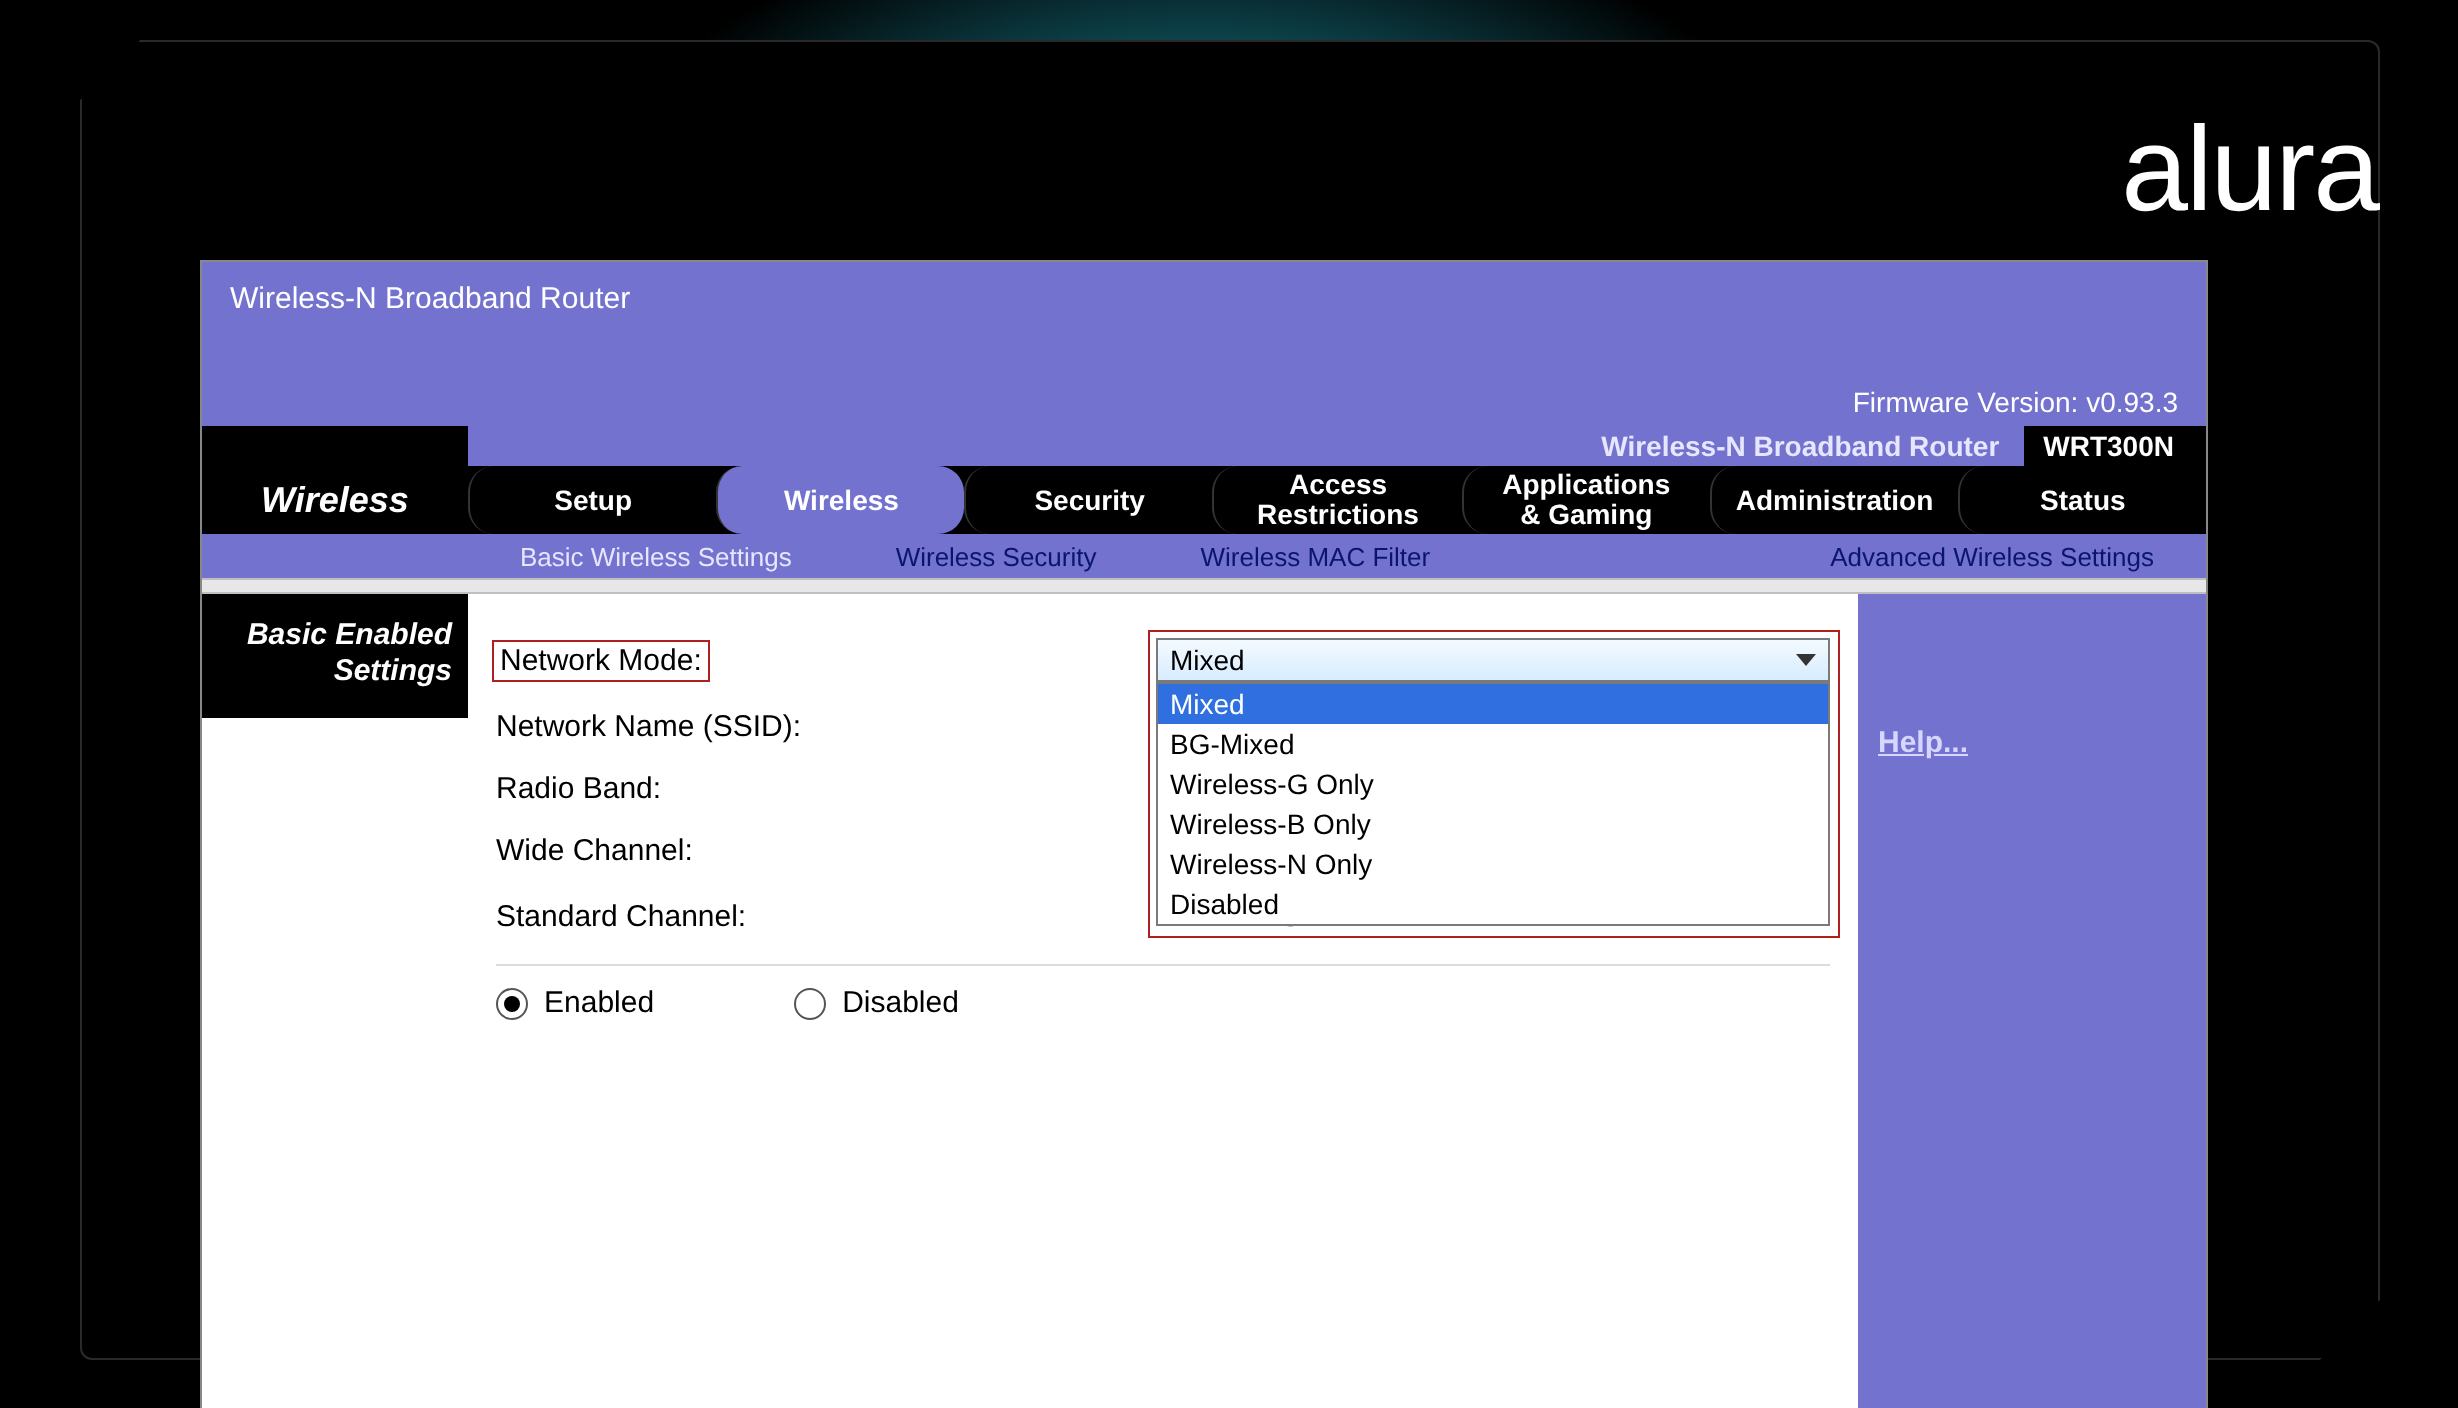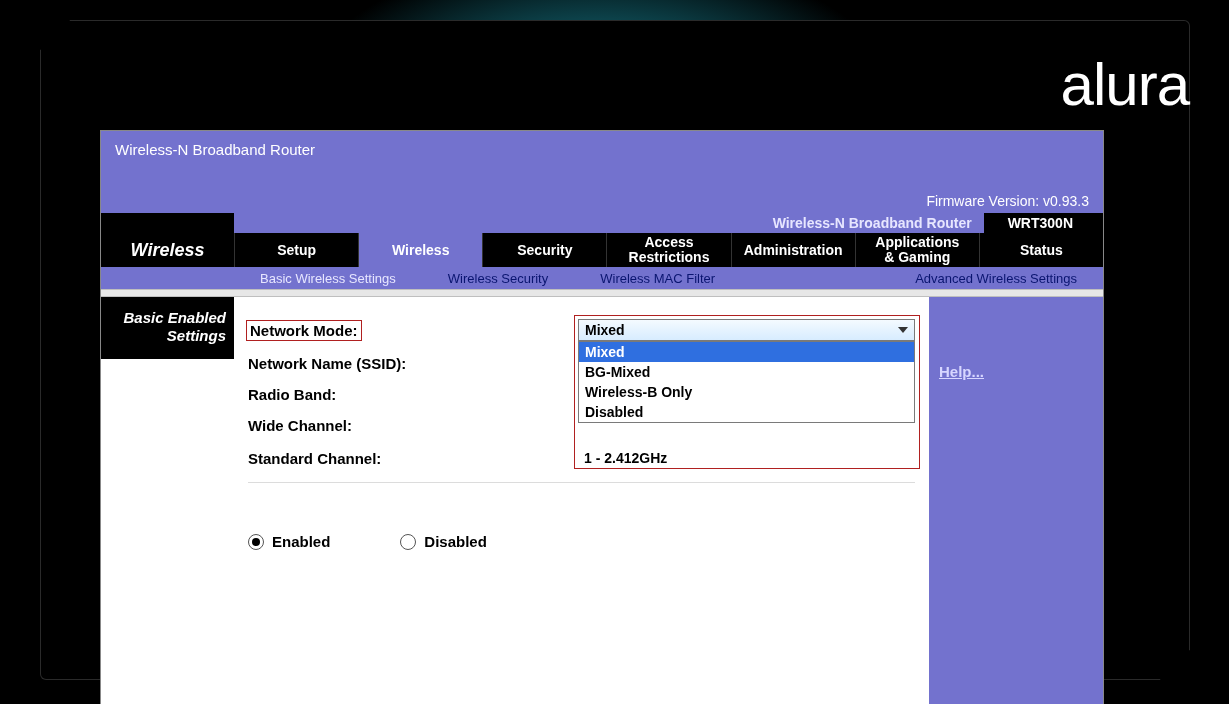--- a/index.html
+++ b/index.html
@@ -76,21 +76,21 @@
     display:flex;
     align-items:center;
     justify-content:flex-end;
     color:#c3c1f1;
     font-size:14px;
     font-weight:bold;
     padding-right:6px;
   }
   .model-row .left-black { width:133px; height:100%; background:#000; }
   .model-row .mid-bar { flex:1; background:#7372ce; height:100%; display:flex; align-items:center; justify-content:flex-end; padding-right:12px;}
-  .model-row .model { background:#000; padding:0 24px; color:#fff; font-weight:bold; font-size:14px; height:100%; display:flex; align-items:center;}
+  .model-row .model { background:#000; padding:0 10px; color:#fff; font-weight:bold; font-size:14px; height:100%; display:flex; align-items:center;}
   .tab-row {
     background: #000;
     height: 34px;
     display:flex;
     color:#fff;
     font-weight:bold;
     font-size:14px;
   }
   .tab-row .section-label {
     width:133px;
@@ -103,20 +103,21 @@
   .tab-row .tab {
     flex:1;
     display:flex;
     align-items:center;
     justify-content:center;
     border-left:1px solid #333;
     cursor:pointer;
     text-align:center;
     line-height:1.05;
     padding:0 4px;
+    border-radius:13px;
   }
   .tab-row .tab.active { background:#7372ce; }
   .subtab-row {
     background:#7372ce;
     height:22px;
     display:flex;
     color:#061a64;
     font-size:13px;
     align-items:center;
   }
@@ -171,21 +172,20 @@
     text-decoration-color:#0a0a4a;
     margin-top:36px;
   }
   .right-col .help { color:#d7d6ff; text-decoration-color:#d7d6ff;}
   .form-row {
     display:flex;
     align-items:center;
     margin-bottom:14px;
     font-size:15px;
     color:#000;
-    font-weight:bold;
   }
   .form-row .label { width:330px; }
   .redbox { outline:1px solid #b02020; outline-offset:1px; padding:0 2px; display:inline-block;}
   .select-wrap {
     position:relative;
     width:337px;
   }
   .select-display {
     height:22px;
     border:1px solid #7a7a7a;
@@ -214,21 +214,21 @@
   }
   .dropdown .opt.selected {
     background:#2f6fe0;
     color:#fff;
   }
   .red-outline-big {
     position:absolute;
     border:1px solid #b02020;
     pointer-events:none;
   }
-  .radio-group { display:flex; gap:70px; align-items:flex-start;margin-top:40px;}
+  .radio-group { display:flex; gap:70px; align-items:flex-start;}
   .radio {
     display:flex; align-items:center; gap:8px; font-size:15px;
   }
   .radio .circle {
     width:16px;height:16px;border:1px solid #555;border-radius:50%;
     display:flex;align-items:center;justify-content:center;
   }
   .radio .circle.checked:after{
     content:"";width:8px;height:8px;background:#000;border-radius:50%;
   }
@@ -262,23 +262,23 @@
     <div class="model">WRT300N</div>
   </div>
 
   <div class="tab-row">
     <div class="section-label">Wireless</div>
     <div class="tab">Setup</div>
     <div class="tab active">Wireless</div>
     <div class="tab">Security</div>
     <div class="tab" style="white-space:pre;">Access
 Restrictions</div>
-    <div class="tab">Administration</div>
     <div class="tab" style="white-space:pre;">Applications
 &amp; Gaming</div>
+    <div class="tab">Administration</div>
     <div class="tab">Status</div>
   </div>
 
   <div class="subtab-row">
     <div class="spacer"></div>
     <div class="subtab active">Basic Wireless Settings</div>
     <div class="subtab">Wireless Security</div>
     <div class="subtab">Wireless MAC Filter</div>
     <div class="flex"></div>
     <div class="subtab">Advanced Wireless Settings</div>
@@ -302,21 +302,23 @@
       <div class="form-row">
         <div class="label"><span class="redbox">Network Mode:</span></div>
         <div class="select-wrap">
           <div class="select-display">
             <span>Mixed</span>
             <span class="arrow"></span>
           </div>
           <div class="dropdown">
             <div class="opt selected">Mixed</div>
             <div class="opt">BG-Mixed</div>
+            <div class="opt">Wireless-G Only</div>
             <div class="opt">Wireless-B Only</div>
+            <div class="opt">Wireless-N Only</div>
             <div class="opt">Disabled</div>
           </div>
         </div>
       </div>
 
       <div class="form-row">
         <div class="label">Network Name (SSID):</div>
       </div>
       <div class="form-row">
         <div class="label">Radio Band:</div>

